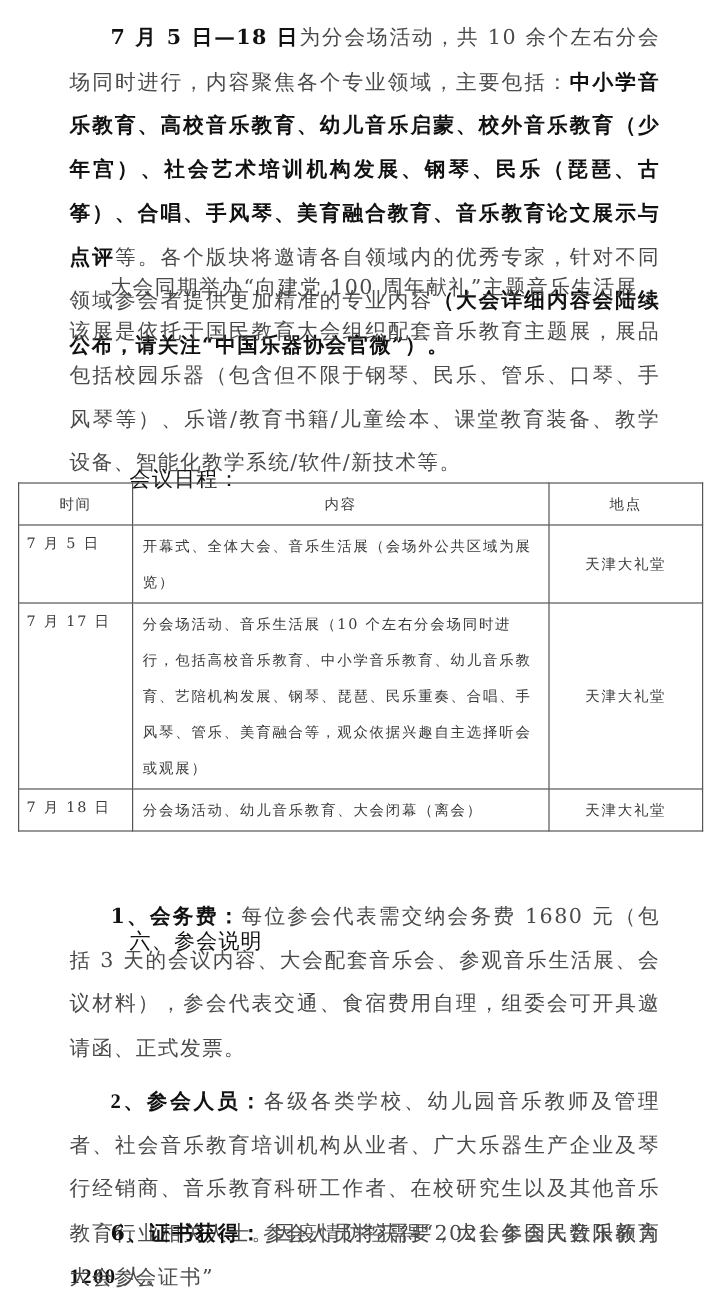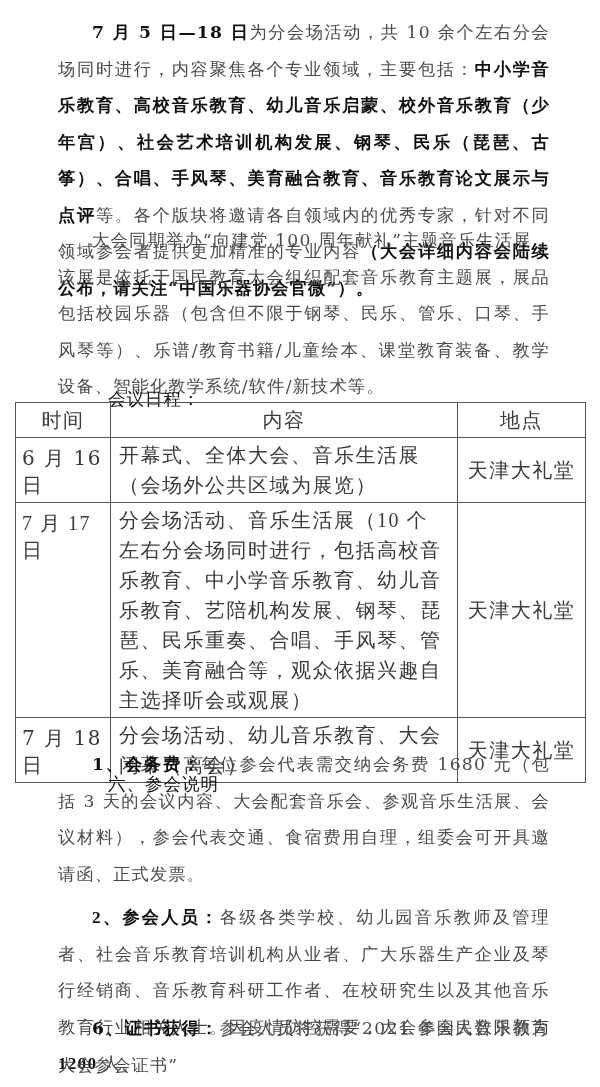--- a/index.html
+++ b/index.html
@@ -15,21 +15,21 @@
     text-align: justify; text-indent: 34px; margin: 0;
   }
   .para b { color: #111111; font-weight: bold; }
   .plain { color: #4a4a4a; }
   .heading {
     position: absolute; left: 92px; font-size: 17.5px; font-weight: normal;
     color: #111; letter-spacing: 1px; margin: 16px;
   }
   table.schedule {
     position: absolute; left: 15px; top: 402px; width: 571px;
-    border-collapse: collapse; font-size: 20px; color: #3a3a3a;
+    border-collapse: collapse; font-size: 12px; color: #3a3a3a;
     letter-spacing: 1.5px;
     padding-left: 40px;
   }
   table.schedule td, table.schedule th {
     border: 1.5px solid #555555; padding: 0 6px; vertical-align: middle;
     font-weight: normal;
   }
   table.schedule th { height: 34px; text-align: center; }
   .c-date { width: 82px; text-align: left; vertical-align: top !important; padding-top: 7px !important; }
   .c-content { width: 330px; line-height: 30px; padding: 2px 8px !important; }
@@ -48,25 +48,25 @@
   <p class="heading" style="top:371px;">会议日程：</p>
 
   <table class="schedule">
     <tbody>
         <tr>
       <th>时间</th>
       <th>内容</th>
       <th>地点</th>
     </tr>
     <tr style="height:60px;">
-      <td class="c-date">6 月 16 日</td>
+      <td class="c-date">7 月 5 日</td>
       <td class="c-content">开幕式、全体大会、音乐生活展（会场外公共区域为展览）</td>
       <td class="c-place">天津大礼堂</td>
     </tr>
-    <tr style="height:139px;font-family:Liberation Serif, serif;">
+    <tr style="height:139px;">
       <td class="c-date">7 月 17 日</td>
       <td class="c-content">分会场活动、音乐生活展（10 个左右分会场同时进行，包括高校音乐教育、中小学音乐教育、幼儿音乐教育、艺陪机构发展、钢琴、琵琶、民乐重奏、合唱、手风琴、管乐、美育融合等，观众依据兴趣自主选择听会或观展）</td>
       <td class="c-place">天津大礼堂</td>
     </tr>
     <tr style="height:35px;margin-left:20px;">
       <td class="c-date">7 月 18 日</td>
       <td class="c-content">分会场活动、幼儿音乐教育、大会闭幕（离会）</td>
       <td class="c-place">天津大礼堂</td>
     </tr>
   </tbody>

